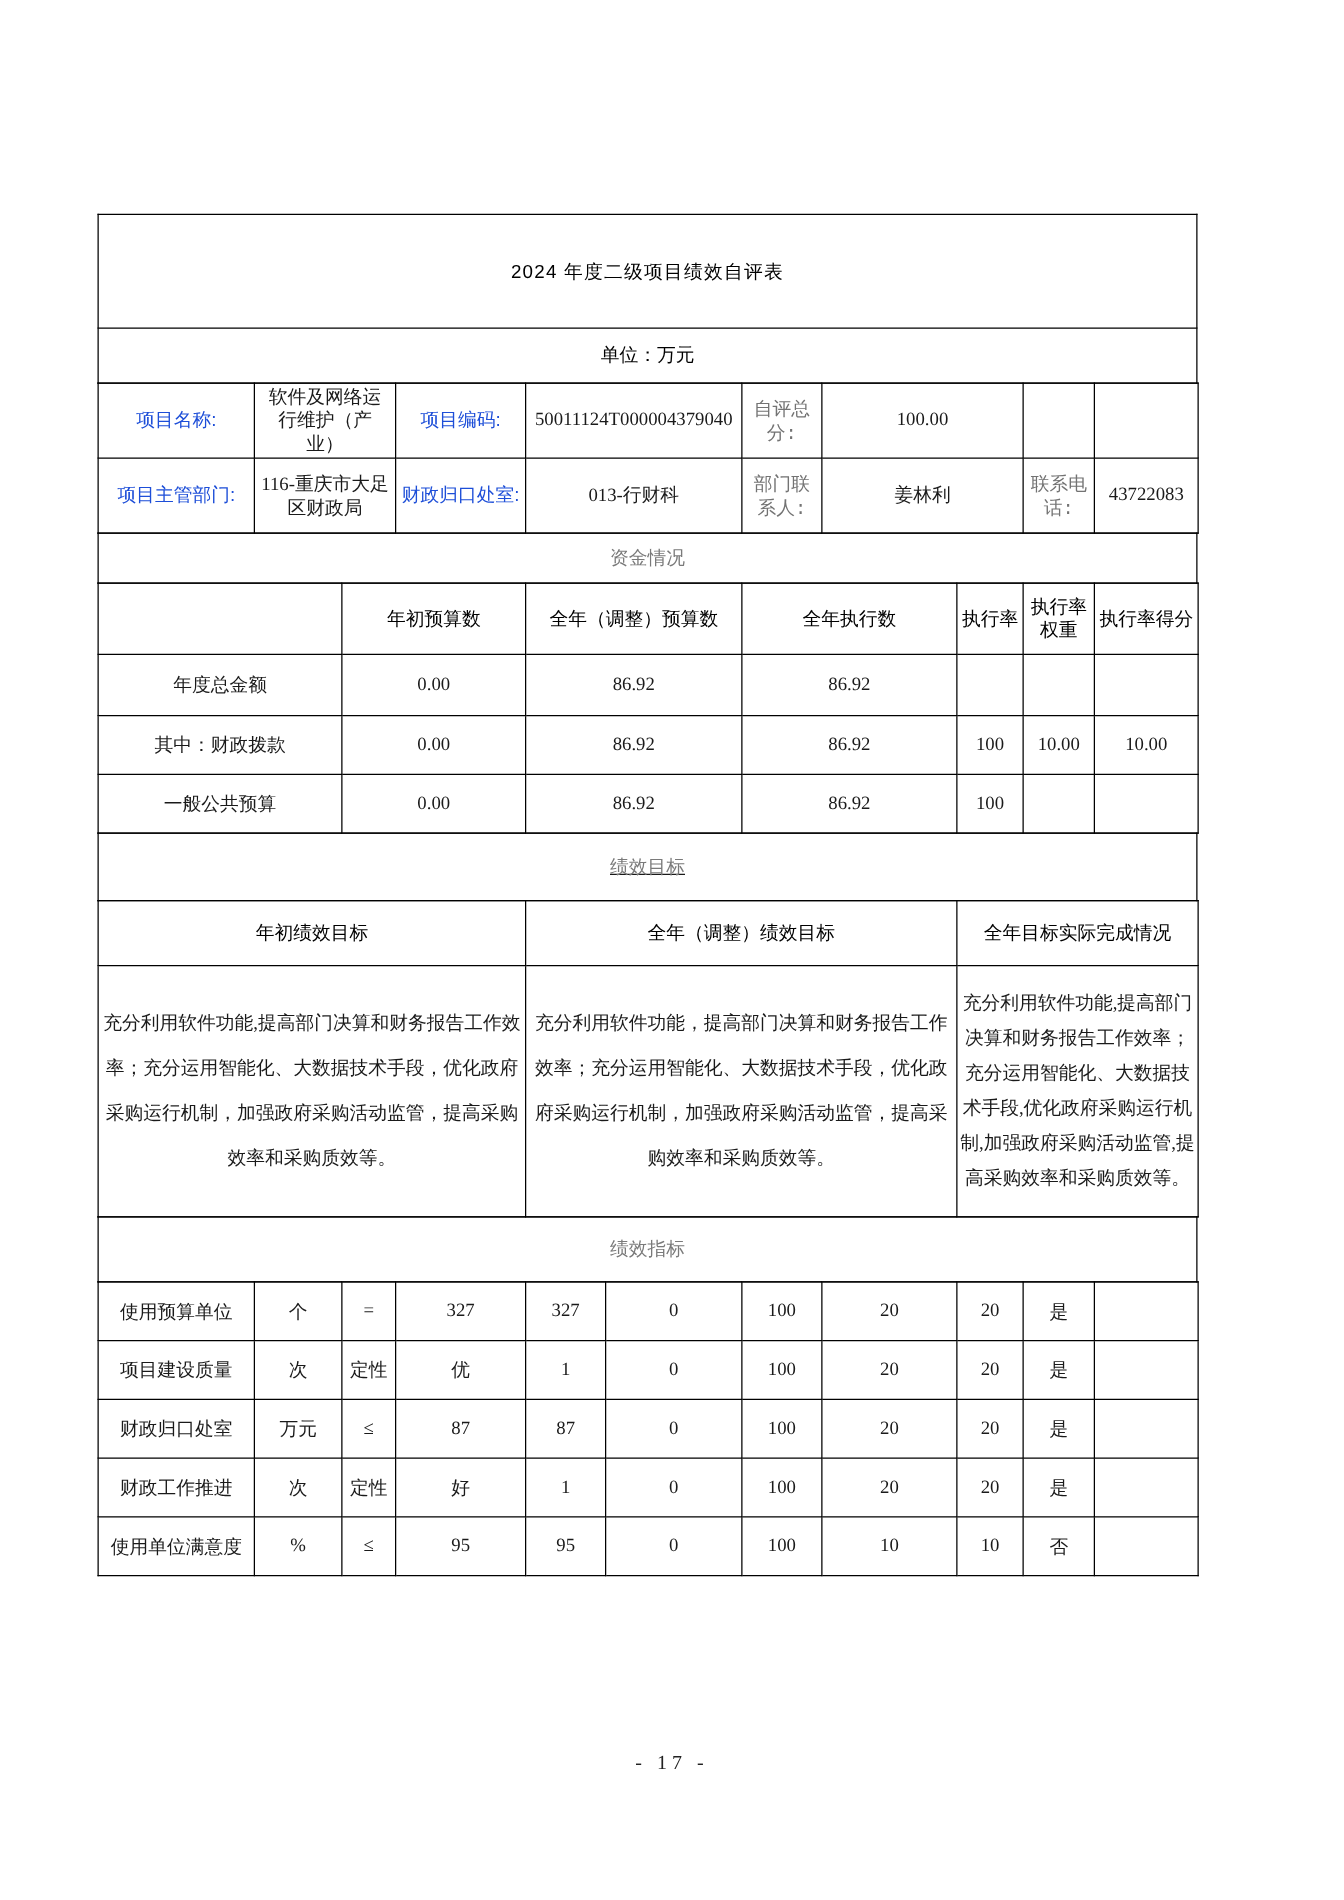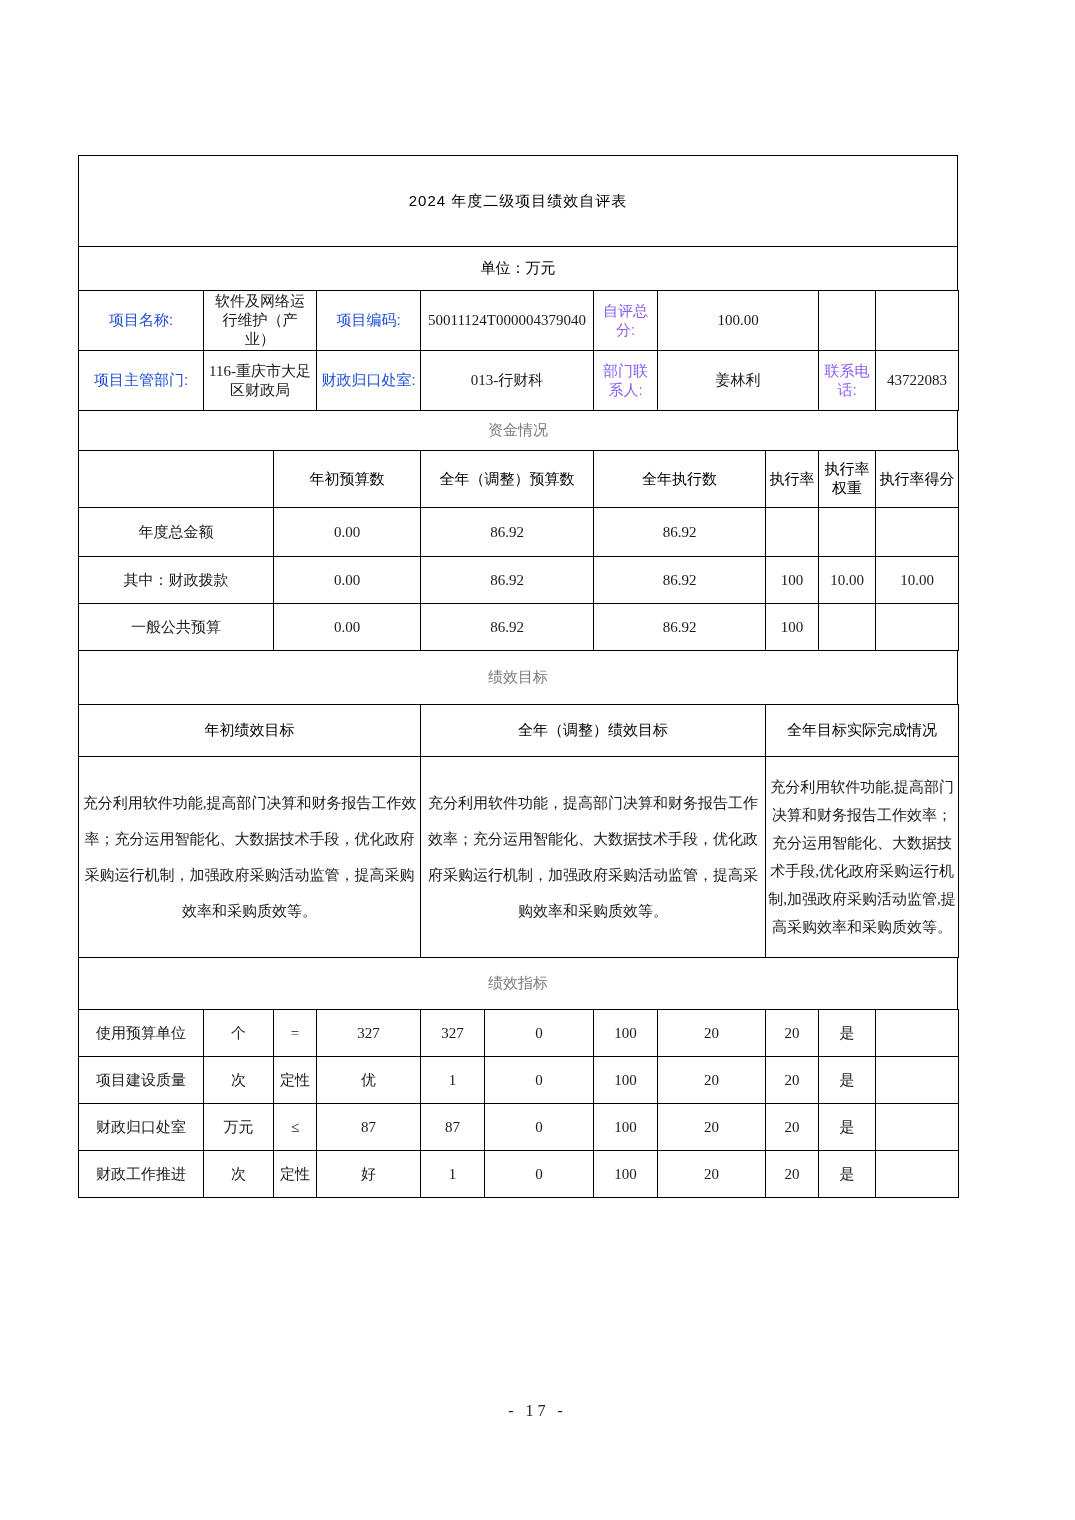--- a/index.html
+++ b/index.html
@@ -1,21 +1,21 @@
 <!DOCTYPE html>
 <html><head>
 <meta charset="utf-8">
 <style>
   html,body{margin:0;padding:0;background:#ffffff;}
   .sheet{
     position:relative;width:1075px;height:1520px;background:#ffffff;
     font-family:"Liberation Serif","DejaVu Serif",serif;color:#1a1a1a;
     overflow:hidden;
   }
-  #doc{position:absolute;left:78px;top:155px;width:882px;}
+  #doc{position:absolute;left:78px;top:171px;width:882px;}
   table.tbl{
     border-collapse:collapse;table-layout:fixed;width:880px;margin-top:-1px;
   }
   table.tbl:first-child{margin-top:0;}
   .tbl td,.tbl th{
     border:1px solid #000;vertical-align:middle;text-align:center;
     padding:1px 2px;font-size:15px;font-weight:normal;
     overflow:hidden;word-break:break-all;
   }
   .title-cell{
@@ -24,22 +24,22 @@
   }
   .unit-cell{
     font-family:Liberation Mono, monospace;
     font-weight:bold;font-size:15px;text-align:right;padding-right:6px;color:#000;
   }
   .lbl{  
     font-family:"Liberation Sans","DejaVu Sans",sans-serif;
     font-weight:bold;text-align:left;padding-left:4px;color:#1d4ed8;
   }
   .lblc{ 
-    font-family:Liberation Sans, sans-serif;
-    font-weight:bold;text-align:center;color:#8b5cf6;
+    font-family:Liberation Mono, monospace;
+    font-weight:bold;text-align:center;color:#737373;
   }
   .hdr{  
     font-family:"Liberation Sans","DejaVu Sans",sans-serif;
     font-weight:bold;text-align:center;color:#000;
   }
   .band{ 
     font-family:"Liberation Sans","DejaVu Sans",sans-serif;
     font-weight:bold;text-align:center;color:#7a7a7a;font-size:15px;
   }
   .val{text-align:center;}
@@ -165,21 +165,21 @@
         <td class="val pr">86.92</td>
         <td class="val">100</td>
         <td class="val"></td>
         <td class="val"></td>
       </tr>
     </tbody>
       </table>
 
     <table class="tbl">
       <tbody>
-          <tr style="height:54px;">
+          <tr style="height:54px;text-decoration:underline;">
         <td class="band">绩效目标</td>
       </tr>
     </tbody>
       </table>
 
     <table class="tbl">
       <colgroup>
         <col style="width:342px">
           <col style="width:345px">
           <col style="width:193px">
@@ -266,19 +266,32 @@
         <td class="val">定性</td>
         <td class="val">好</td>
         <td class="val">1</td>
         <td class="val">0</td>
         <td class="val">100</td>
         <td class="val">20</td>
         <td class="val">20</td>
         <td class="val">是</td>
         <td class="val"></td>
       </tr>
+      <tr style="height:47px;">
+        <td class="val">使用单位满意度</td>
+        <td class="val">%</td>
+        <td class="val">≤</td>
+        <td class="val">95</td>
+        <td class="val">95</td>
+        <td class="val">0</td>
+        <td class="val">100</td>
+        <td class="val">10</td>
+        <td class="val">10</td>
+        <td class="val">否</td>
+        <td class="val"></td>
+      </tr>
     </tbody>
       </table>
 
   </div>
 
   <div class="footer">- 17 -</div>
 </div>
 
 </body></html>

